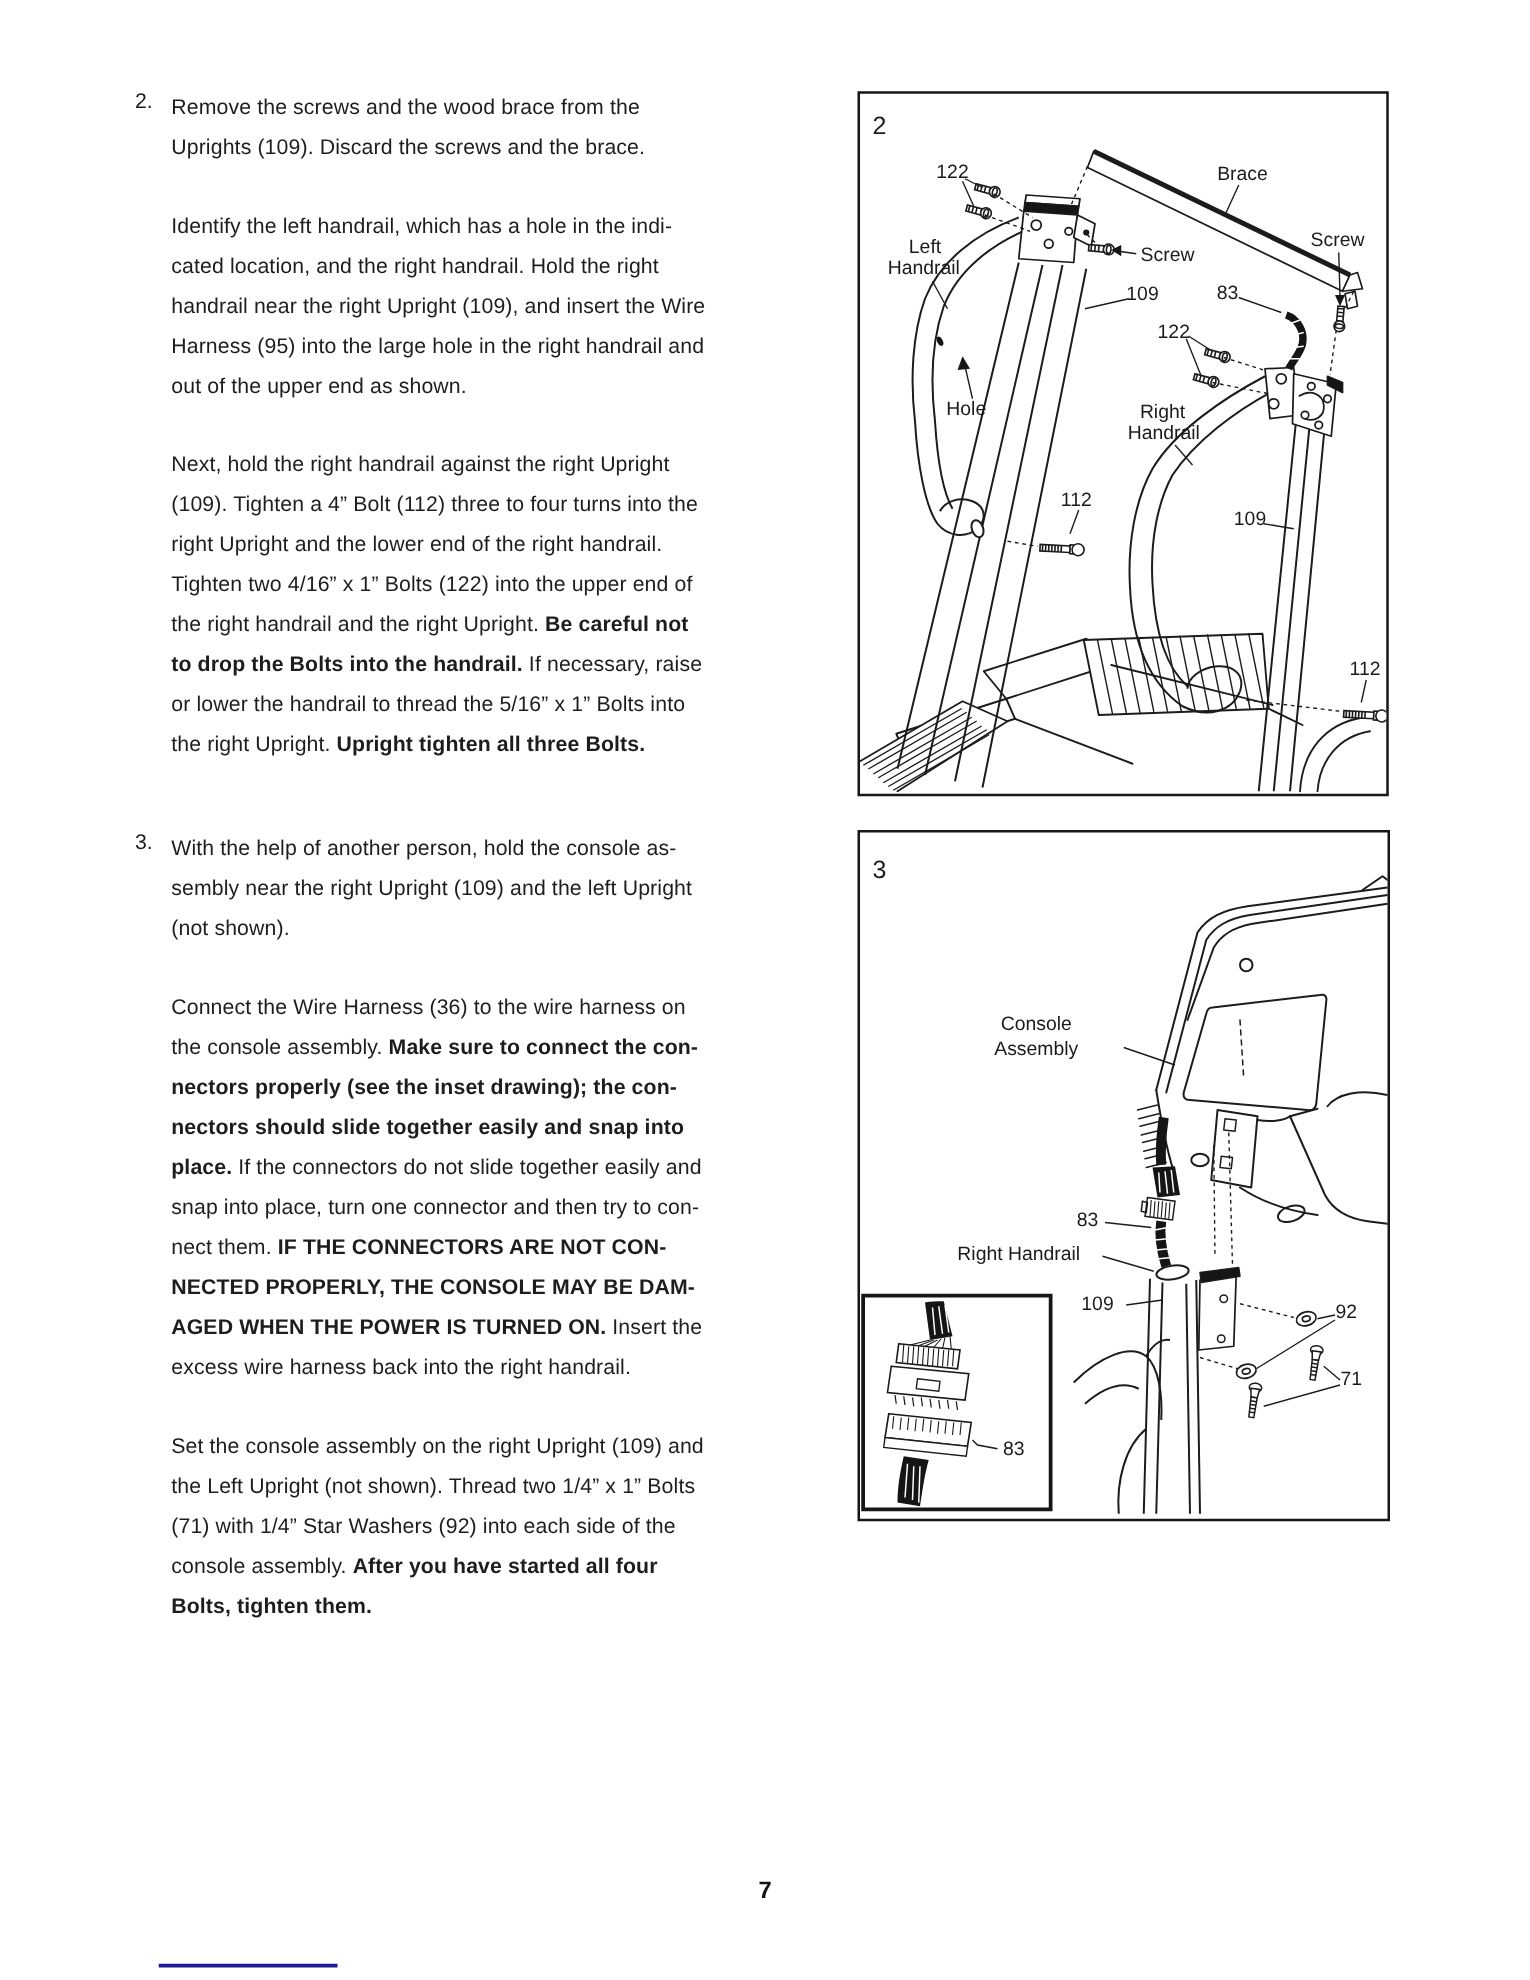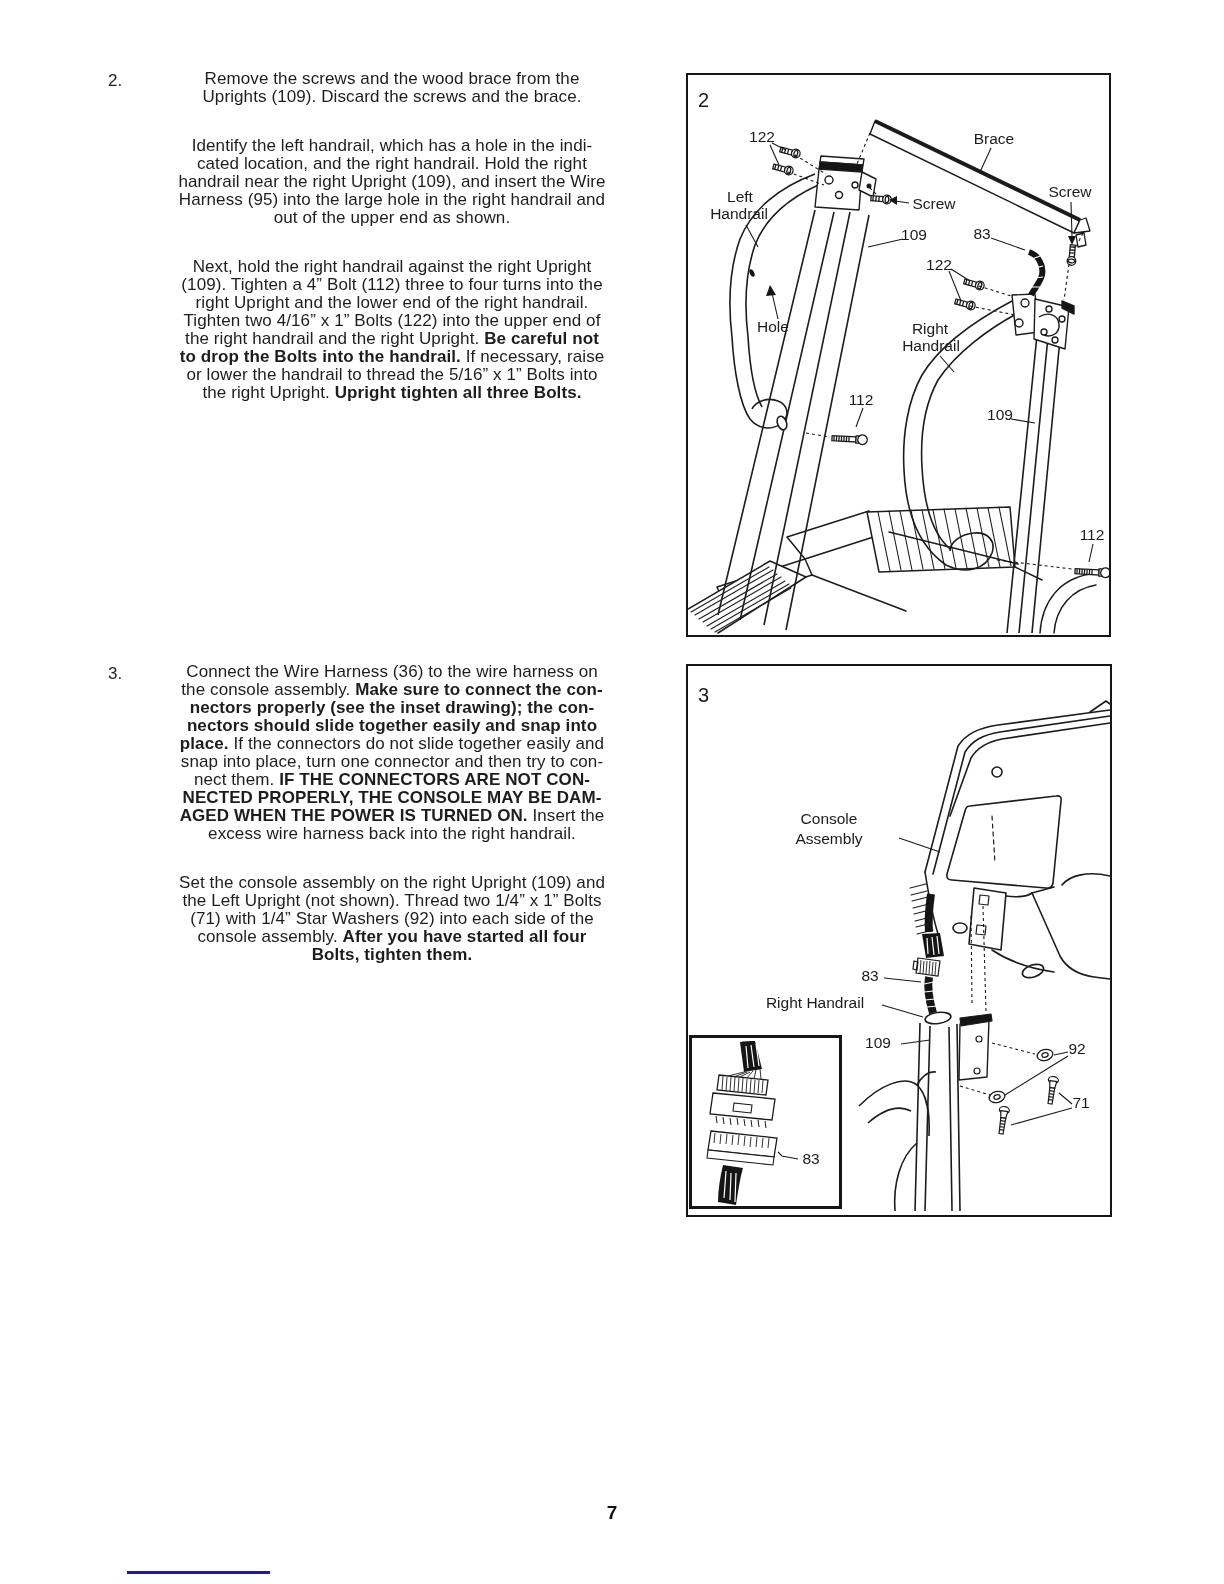--- a/index.html
+++ b/index.html
@@ -1,22 +1,22 @@
 <!DOCTYPE html>
 <html><head>
 <meta charset="utf-8">
 <style>
   html,body { margin:0; padding:0; background:#e8e8e8; }
   .page { position:relative; width:1224px; height:1584px; background:#ffffff;
           font-family:"Liberation Sans", sans-serif; overflow:hidden; margin:0 auto; }
   .step { position:absolute; left:108px; display:flex; width:545px; }
   .step .num { width:29px; flex:0 0 29px; font-size:17px; line-height:22.6px; color:#1d1d1d; }
   .step .body { width:510px; }
-  p.para { margin:0 0 31px 0; font-size:17px; line-height:18px; color:#1d1d1d;
-           white-space:pre-line; letter-spacing:0.1px;text-align:center; }
+  p.para { margin:0 0 31px 0; font-size:17px; line-height:32px; color:#1d1d1d;
+           white-space:pre-line; letter-spacing:0.1px; }
   p.para .b { font-weight:bold; }
   .figure { position:absolute; border:2px solid #161616; background:#fff; }
   #fig2 { left:686px; top:73px;  width:421px; height:560px; }
   #fig3 { left:686px; top:664px; width:422px; height:549px; }
   .figure svg { display:block; }
   svg text { font-family:"Liberation Sans", sans-serif; font-size:15.5px; fill:#1b1b1b; }
   svg text.fignum { font-size:20px; }
   .page-number { position:absolute; left:0; right:0; top:1502px; text-align:center;
                  font-size:19px; font-weight:bold; color:#111; }
   .footer-rule { position:absolute; left:127px; top:1571px; width:143px; height:3px; }
@@ -43,20 +43,23 @@
 the right handrail and the right Upright. </span><span class="b">Be careful not
 to drop the Bolts into the handrail.</span><span> If necessary, raise
 or lower the handrail to thread the 5/16” x 1” Bolts into
 the right Upright. </span><span class="b">Upright tighten all three Bolts.</span></p>
     </div>
   </div>
 
   <div class="step" style="top:663px">
     <div class="num">3.</div>
     <div class="body">
+      <p class="para"><span>With the help of another person, hold the console as-
+sembly near the right Upright (109) and the left Upright
+(not shown).</span></p>
       <p class="para"><span>Connect the Wire Harness (36) to the wire harness on
 the console assembly. </span><span class="b">Make sure to connect the con-
 nectors properly (see the inset drawing); the con-
 nectors should slide together easily and snap into
 place.</span><span> If the connectors do not slide together easily and
 snap into place, turn one connector and then try to con-
 nect them. </span><span class="b">IF THE CONNECTORS ARE NOT CON-
 NECTED PROPERLY, THE CONSOLE MAY BE DAM-
 AGED WHEN THE POWER IS TURNED ON.</span><span> Insert the
 excess wire harness back into the right handrail.</span></p>

